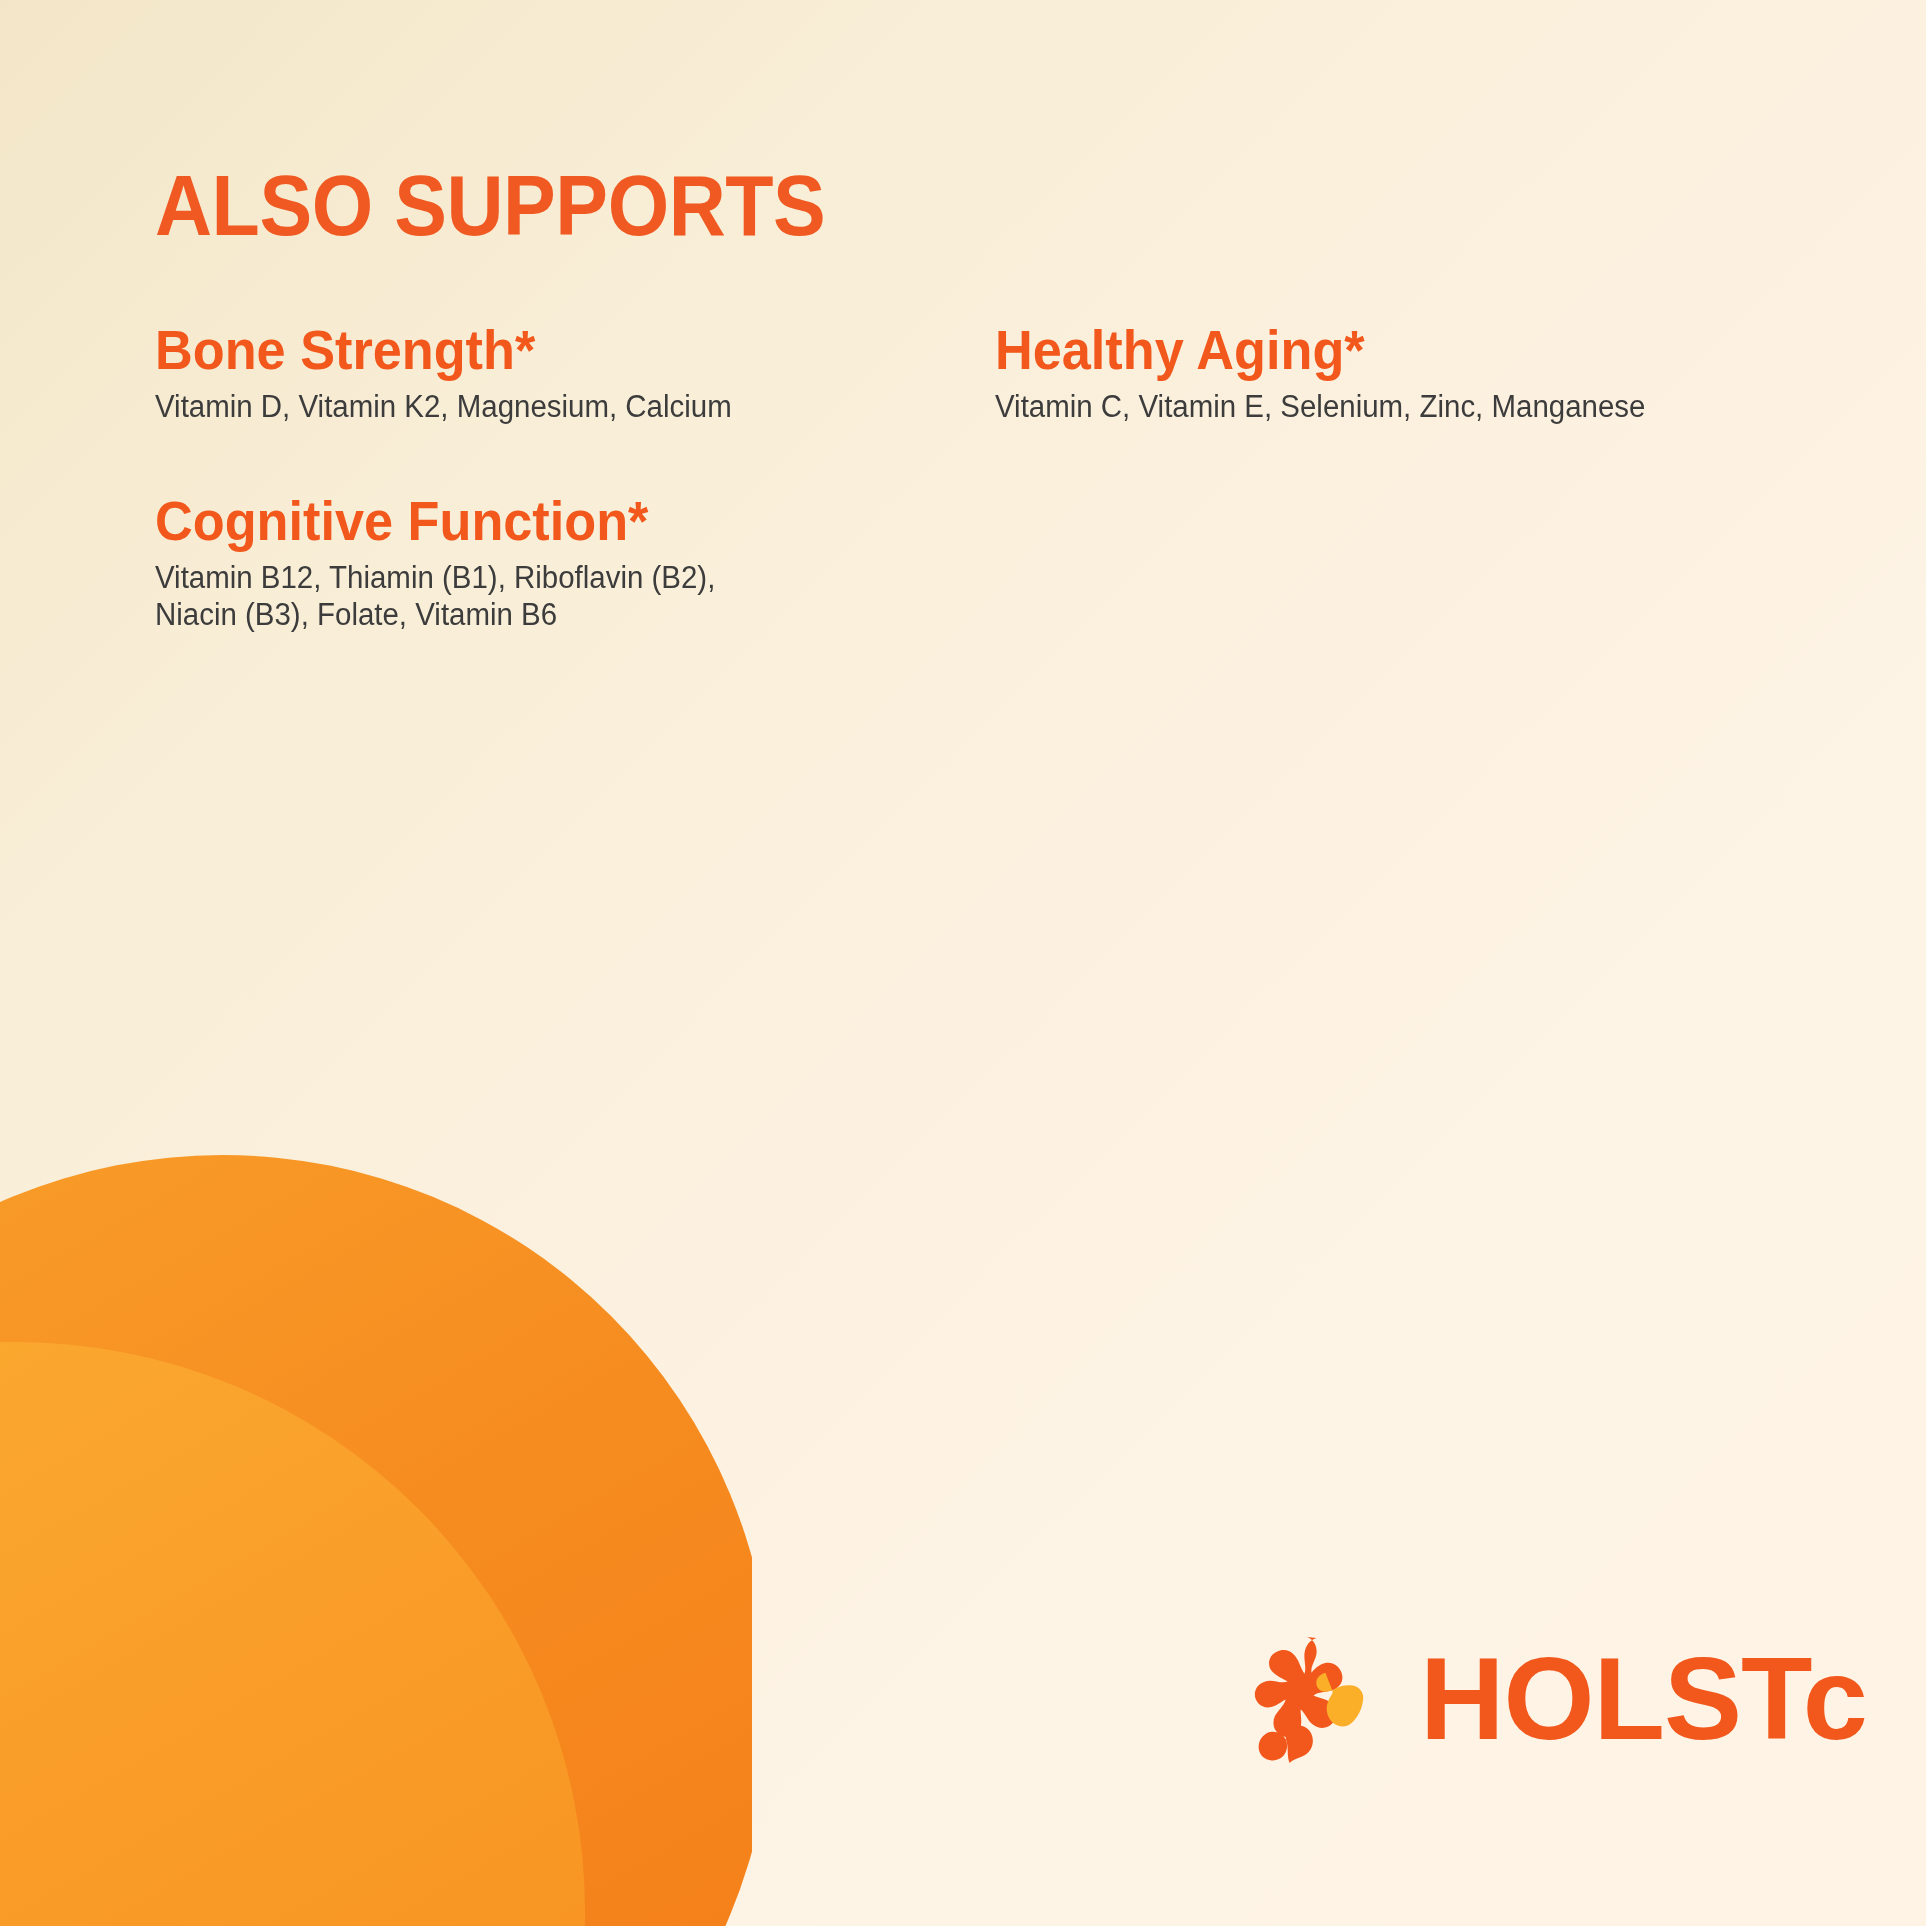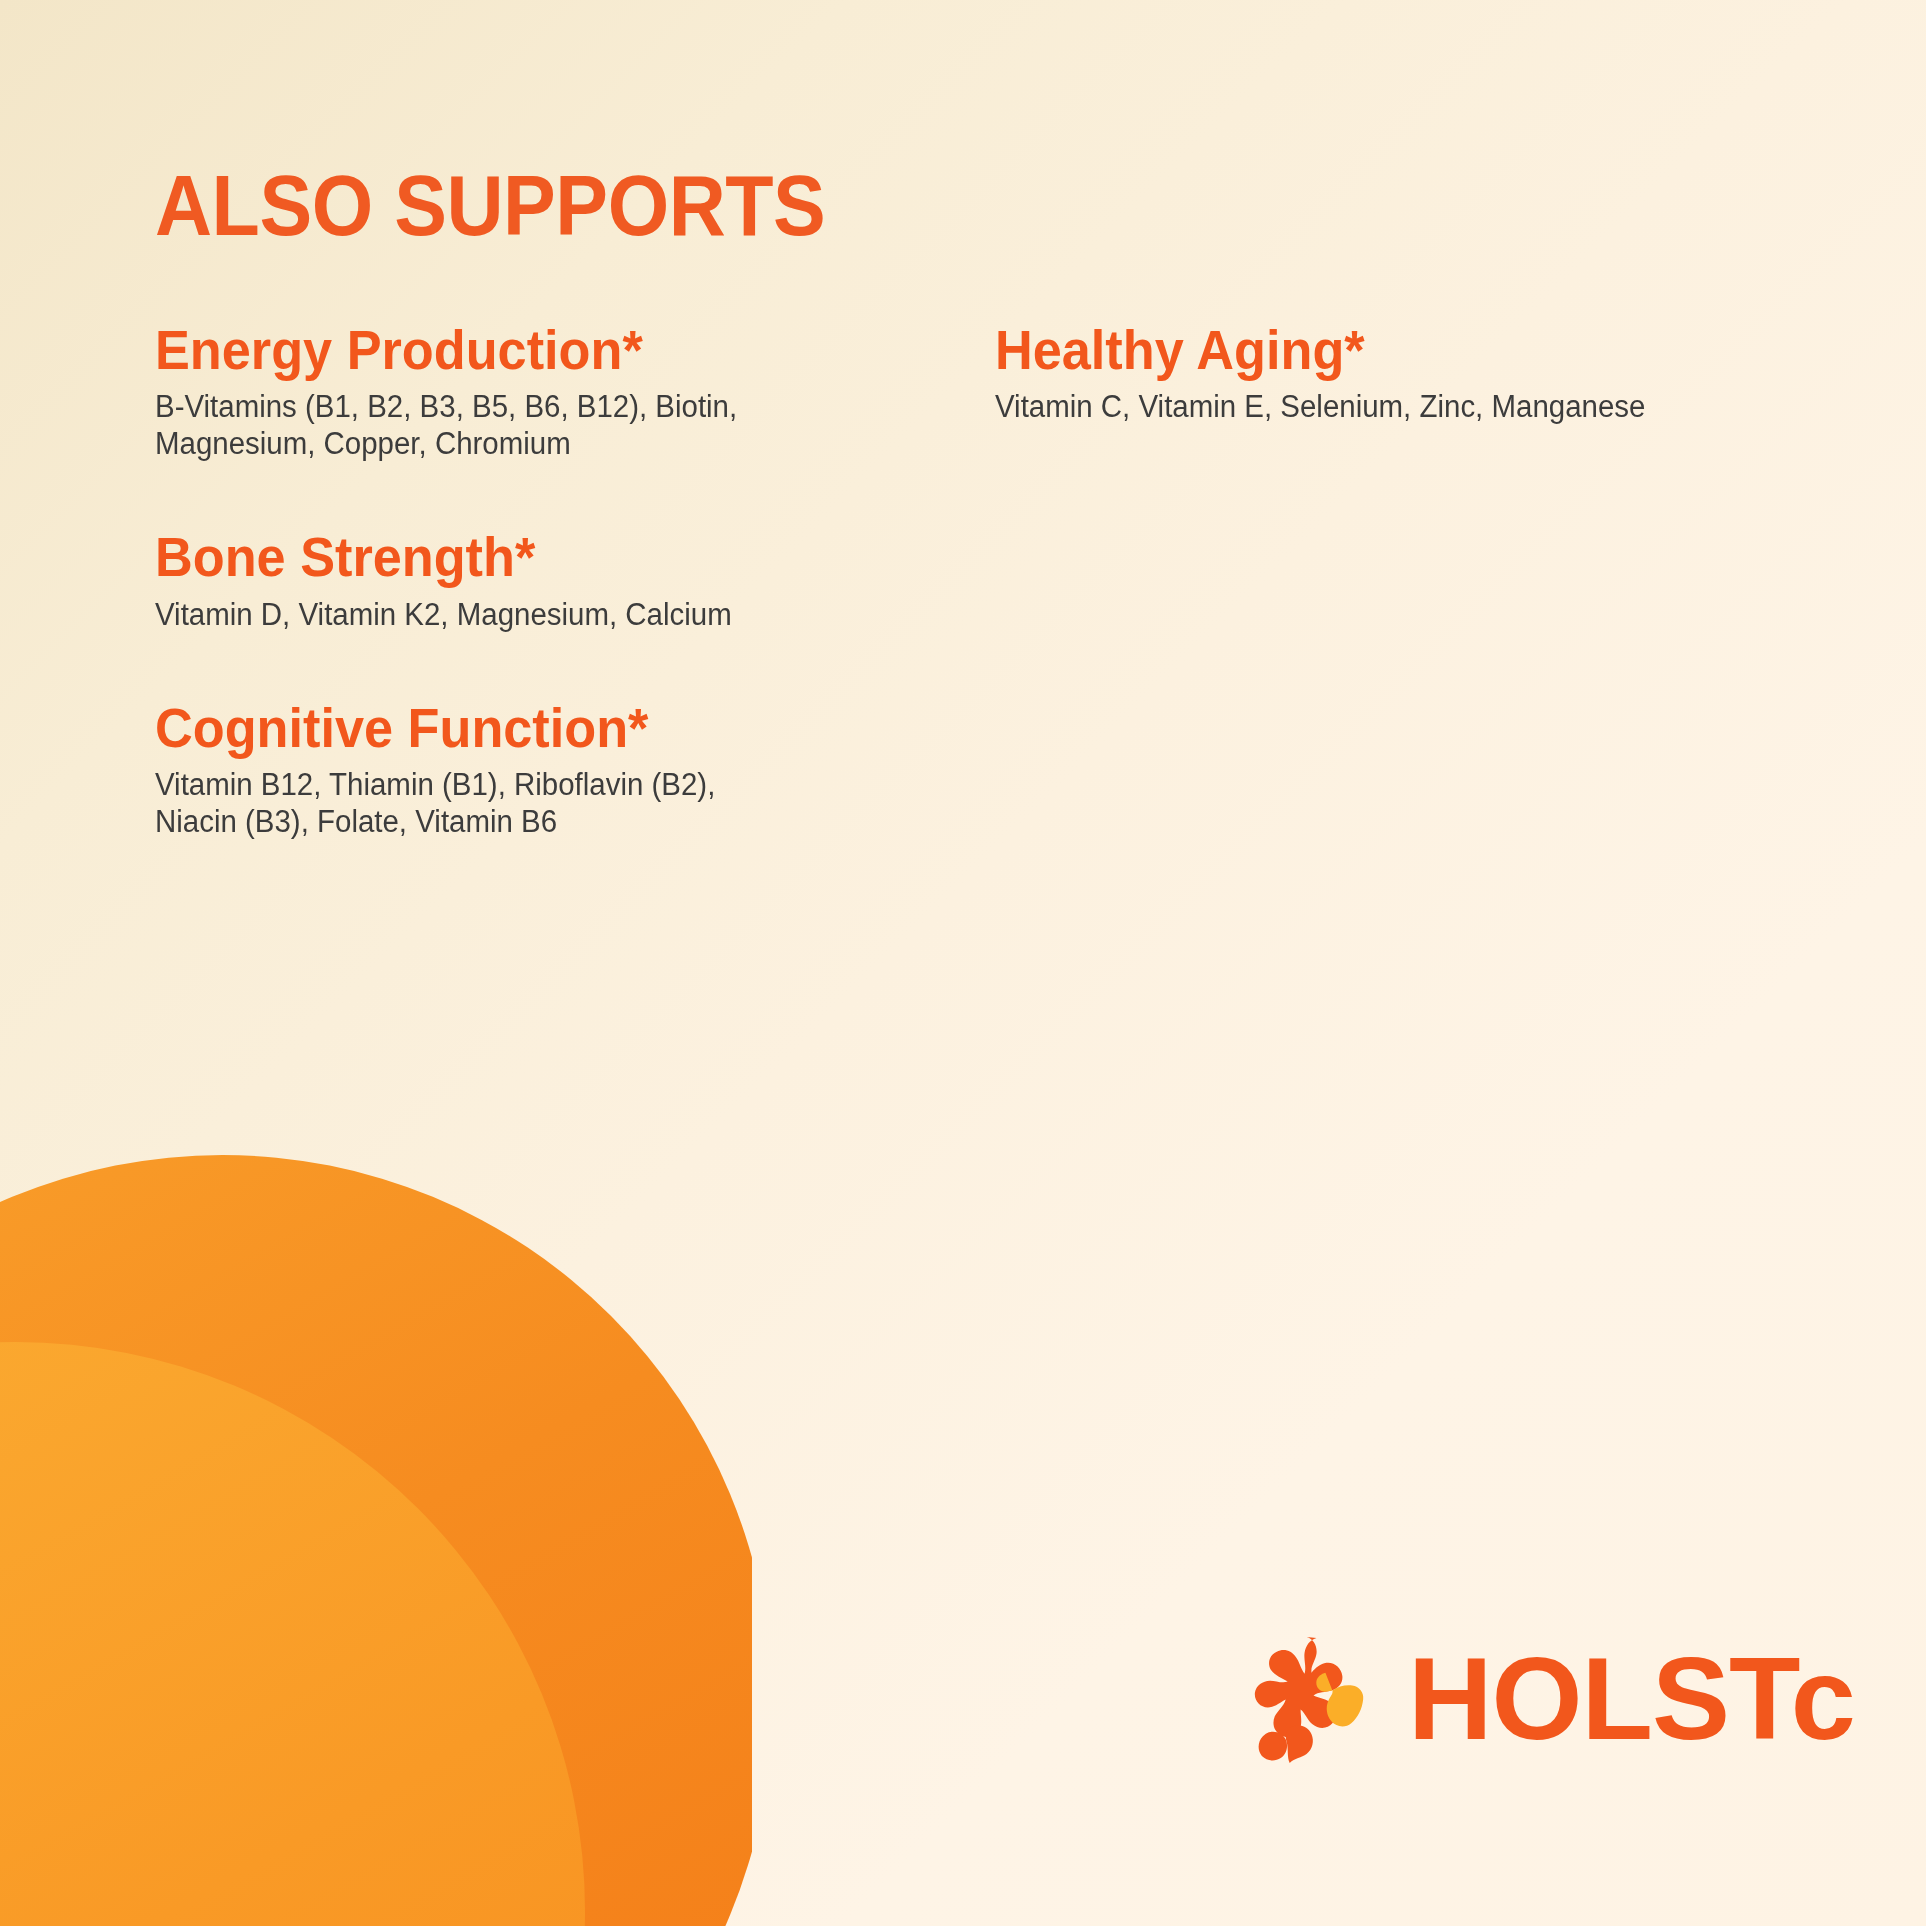--- a/index.html
+++ b/index.html
@@ -107,21 +107,21 @@
     white-space:pre-line;
   }
 
   
   #brand-logo{
     position:absolute;
     left:1245px;
     top:1629px;
     display:flex;
     align-items:center;
-    gap:24px;
+    gap:36px;
     z-index:4;
   }
   #brand-mark{ width:139px; height:139px; flex:0 0 auto; }
   #brand-wordmark{
     font-size:117px;
     line-height:1;
     font-weight:700;
     color:#F2571C;
     font-family:"Liberation Sans Narrow","Liberation Sans", sans-serif;
     letter-spacing:-1px;
@@ -138,25 +138,20 @@
   <div class="decor-outer"></div>
   <div class="decor-inner"></div>
 </div>
 
 <div id="content">
 
   <div id="page-title">ALSO SUPPORTS</div>
 
   <div class="column" id="column-left">
 
-    <div class="support-block">
-      <div class="block-title">Energy Production*</div>
-      <div class="block-items">B-Vitamins (B1, B2, B3, B5, B6, B12), Biotin,
-Magnesium, Copper, Chromium</div>
-    </div>
 
 
     <div class="support-block">
       <div class="block-title">Bone Strength*</div>
       <div class="block-items">Vitamin D, Vitamin K2, Magnesium, Calcium</div>
     </div>
 
     <div class="support-block">
       <div class="block-title">Cognitive Function*</div>
       <div class="block-items">Vitamin B12, Thiamin (B1), Riboflavin (B2),

